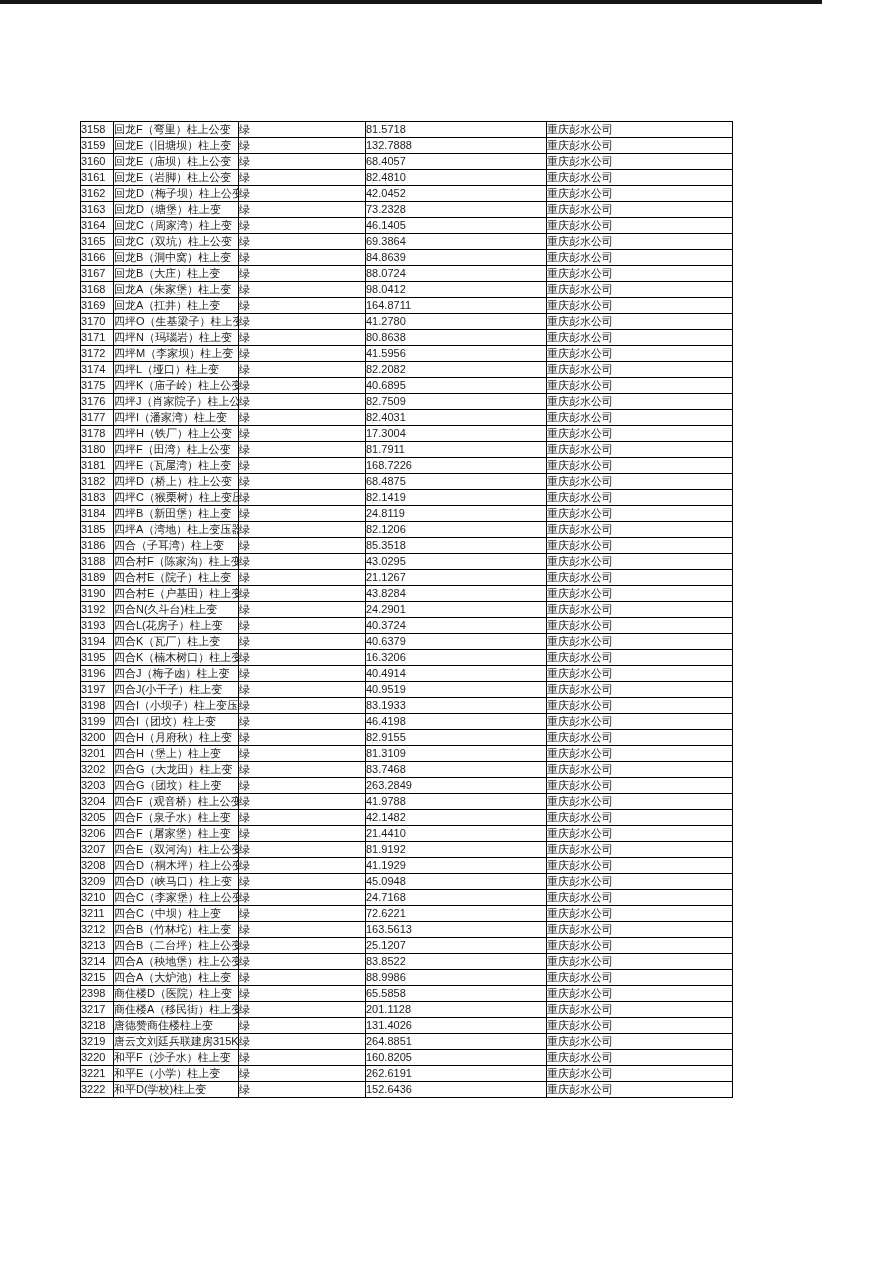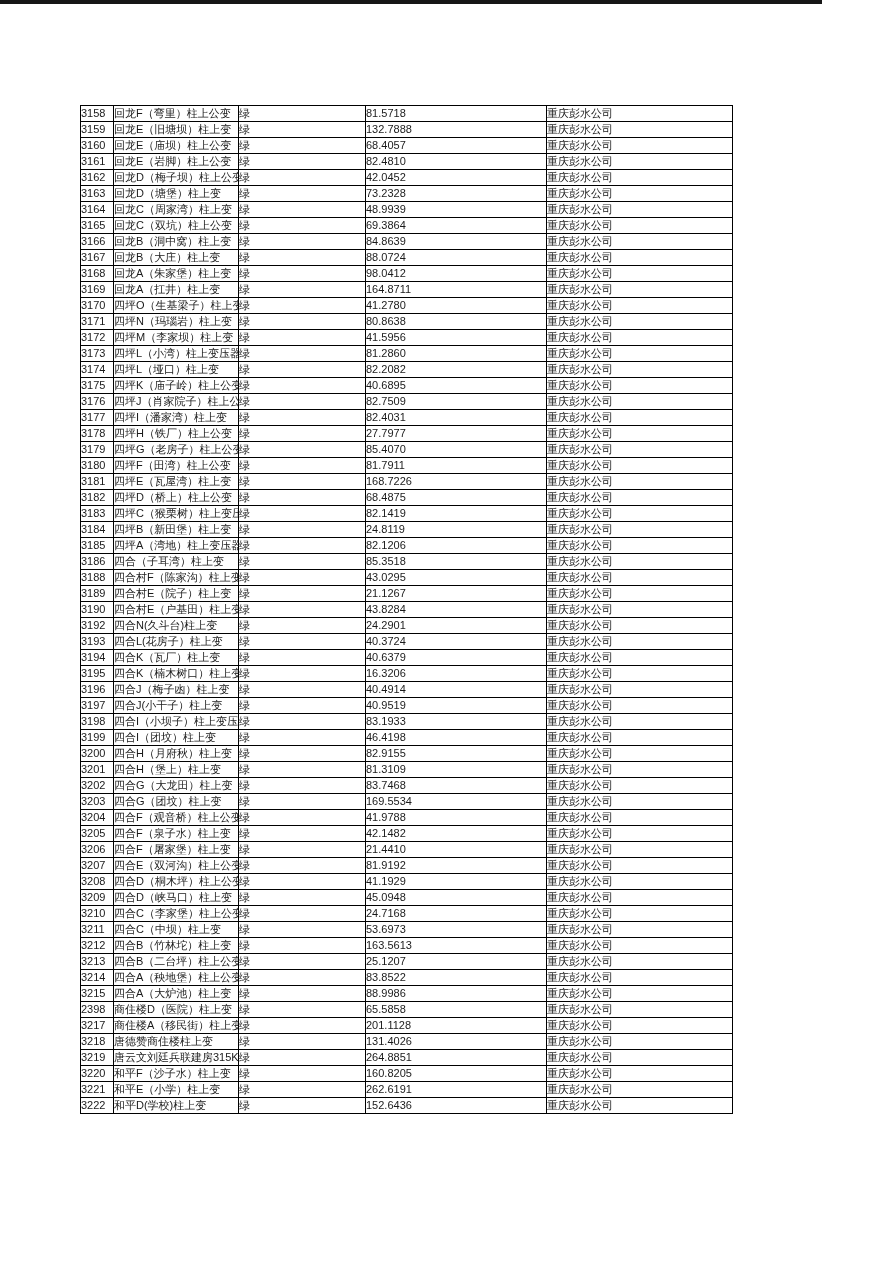--- a/index.html
+++ b/index.html
@@ -18,21 +18,21 @@
     position: absolute;
     left: 0;
     top: 0;
     width: 822px;
     height: 4px;
     background: #161616;
   }
   table.sheet {
     position: absolute;
     left: 80px;
-    top: 105px;
+    top: 121px;
     width: 647px;
     border-collapse: collapse;
     table-layout: fixed;
   }
   table.sheet td {
     border: 1px solid #000000;
     height: 15px;
     line-height: 15px;
     font-size: 11px;
     padding: 0;
@@ -105,21 +105,21 @@
     <td class="c-name">回龙D（塘堡）柱上变</td>
     <td class="c-status">绿</td>
     <td class="c-value">73.2328</td>
     <td class="c-company">重庆彭水公司</td>
   </tr>
 
   <tr>
     <td class="c-id">3164</td>
     <td class="c-name">回龙C（周家湾）柱上变</td>
     <td class="c-status">绿</td>
-    <td class="c-value">48.9939</td>
+    <td class="c-value">46.1405</td>
     <td class="c-company">重庆彭水公司</td>
   </tr>
 
   <tr>
     <td class="c-id">3165</td>
     <td class="c-name">回龙C（双坑）柱上公变</td>
     <td class="c-status">绿</td>
     <td class="c-value">69.3864</td>
     <td class="c-company">重庆彭水公司</td>
   </tr>
@@ -173,27 +173,20 @@
   </tr>
 
   <tr>
     <td class="c-id">3172</td>
     <td class="c-name">四坪M（李家坝）柱上变</td>
     <td class="c-status">绿</td>
     <td class="c-value">41.5956</td>
     <td class="c-company">重庆彭水公司</td>
   </tr>
 
-  <tr>
-    <td class="c-id">3173</td>
-    <td class="c-name">四坪L（小湾）柱上变压器</td>
-    <td class="c-status">绿</td>
-    <td class="c-value">81.2860</td>
-    <td class="c-company">重庆彭水公司</td>
-  </tr>
 
   <tr>
     <td class="c-id">3174</td>
     <td class="c-name">四坪L（垭口）柱上变</td>
     <td class="c-status">绿</td>
     <td class="c-value">82.2082</td>
     <td class="c-company">重庆彭水公司</td>
   </tr>
 
   <tr>
@@ -217,31 +210,24 @@
     <td class="c-name">四坪I（潘家湾）柱上变</td>
     <td class="c-status">绿</td>
     <td class="c-value">82.4031</td>
     <td class="c-company">重庆彭水公司</td>
   </tr>
 
   <tr>
     <td class="c-id">3178</td>
     <td class="c-name">四坪H（铁厂）柱上公变</td>
     <td class="c-status">绿</td>
-    <td class="c-value">27.7977</td>
-    <td class="c-company">重庆彭水公司</td>
-  </tr>
-
-  <tr>
-    <td class="c-id">3179</td>
-    <td class="c-name">四坪G（老房子）柱上公变</td>
-    <td class="c-status">绿</td>
-    <td class="c-value">85.4070</td>
-    <td class="c-company">重庆彭水公司</td>
-  </tr>
+    <td class="c-value">17.3004</td>
+    <td class="c-company">重庆彭水公司</td>
+  </tr>
+
 
   <tr>
     <td class="c-id">3180</td>
     <td class="c-name">四坪F（田湾）柱上公变</td>
     <td class="c-status">绿</td>
     <td class="c-value">81.7911</td>
     <td class="c-company">重庆彭水公司</td>
   </tr>
 
   <tr>
@@ -403,21 +389,21 @@
     <td class="c-name">四合G（大龙田）柱上变</td>
     <td class="c-status">绿</td>
     <td class="c-value">83.7468</td>
     <td class="c-company">重庆彭水公司</td>
   </tr>
 
   <tr>
     <td class="c-id">3203</td>
     <td class="c-name">四合G（团坟）柱上变</td>
     <td class="c-status">绿</td>
-    <td class="c-value">169.5534</td>
+    <td class="c-value">263.2849</td>
     <td class="c-company">重庆彭水公司</td>
   </tr>
 
   <tr>
     <td class="c-id">3204</td>
     <td class="c-name">四合F（观音桥）柱上公变</td>
     <td class="c-status">绿</td>
     <td class="c-value">41.9788</td>
     <td class="c-company">重庆彭水公司</td>
   </tr>
@@ -467,21 +453,21 @@
     <td class="c-name">四合C（李家堡）柱上公变</td>
     <td class="c-status">绿</td>
     <td class="c-value">24.7168</td>
     <td class="c-company">重庆彭水公司</td>
   </tr>
 
   <tr>
     <td class="c-id">3211</td>
     <td class="c-name">四合C（中坝）柱上变</td>
     <td class="c-status">绿</td>
-    <td class="c-value">53.6973</td>
+    <td class="c-value">72.6221</td>
     <td class="c-company">重庆彭水公司</td>
   </tr>
 
   <tr>
     <td class="c-id">3212</td>
     <td class="c-name">四合B（竹林坨）柱上变</td>
     <td class="c-status">绿</td>
     <td class="c-value">163.5613</td>
     <td class="c-company">重庆彭水公司</td>
   </tr>

